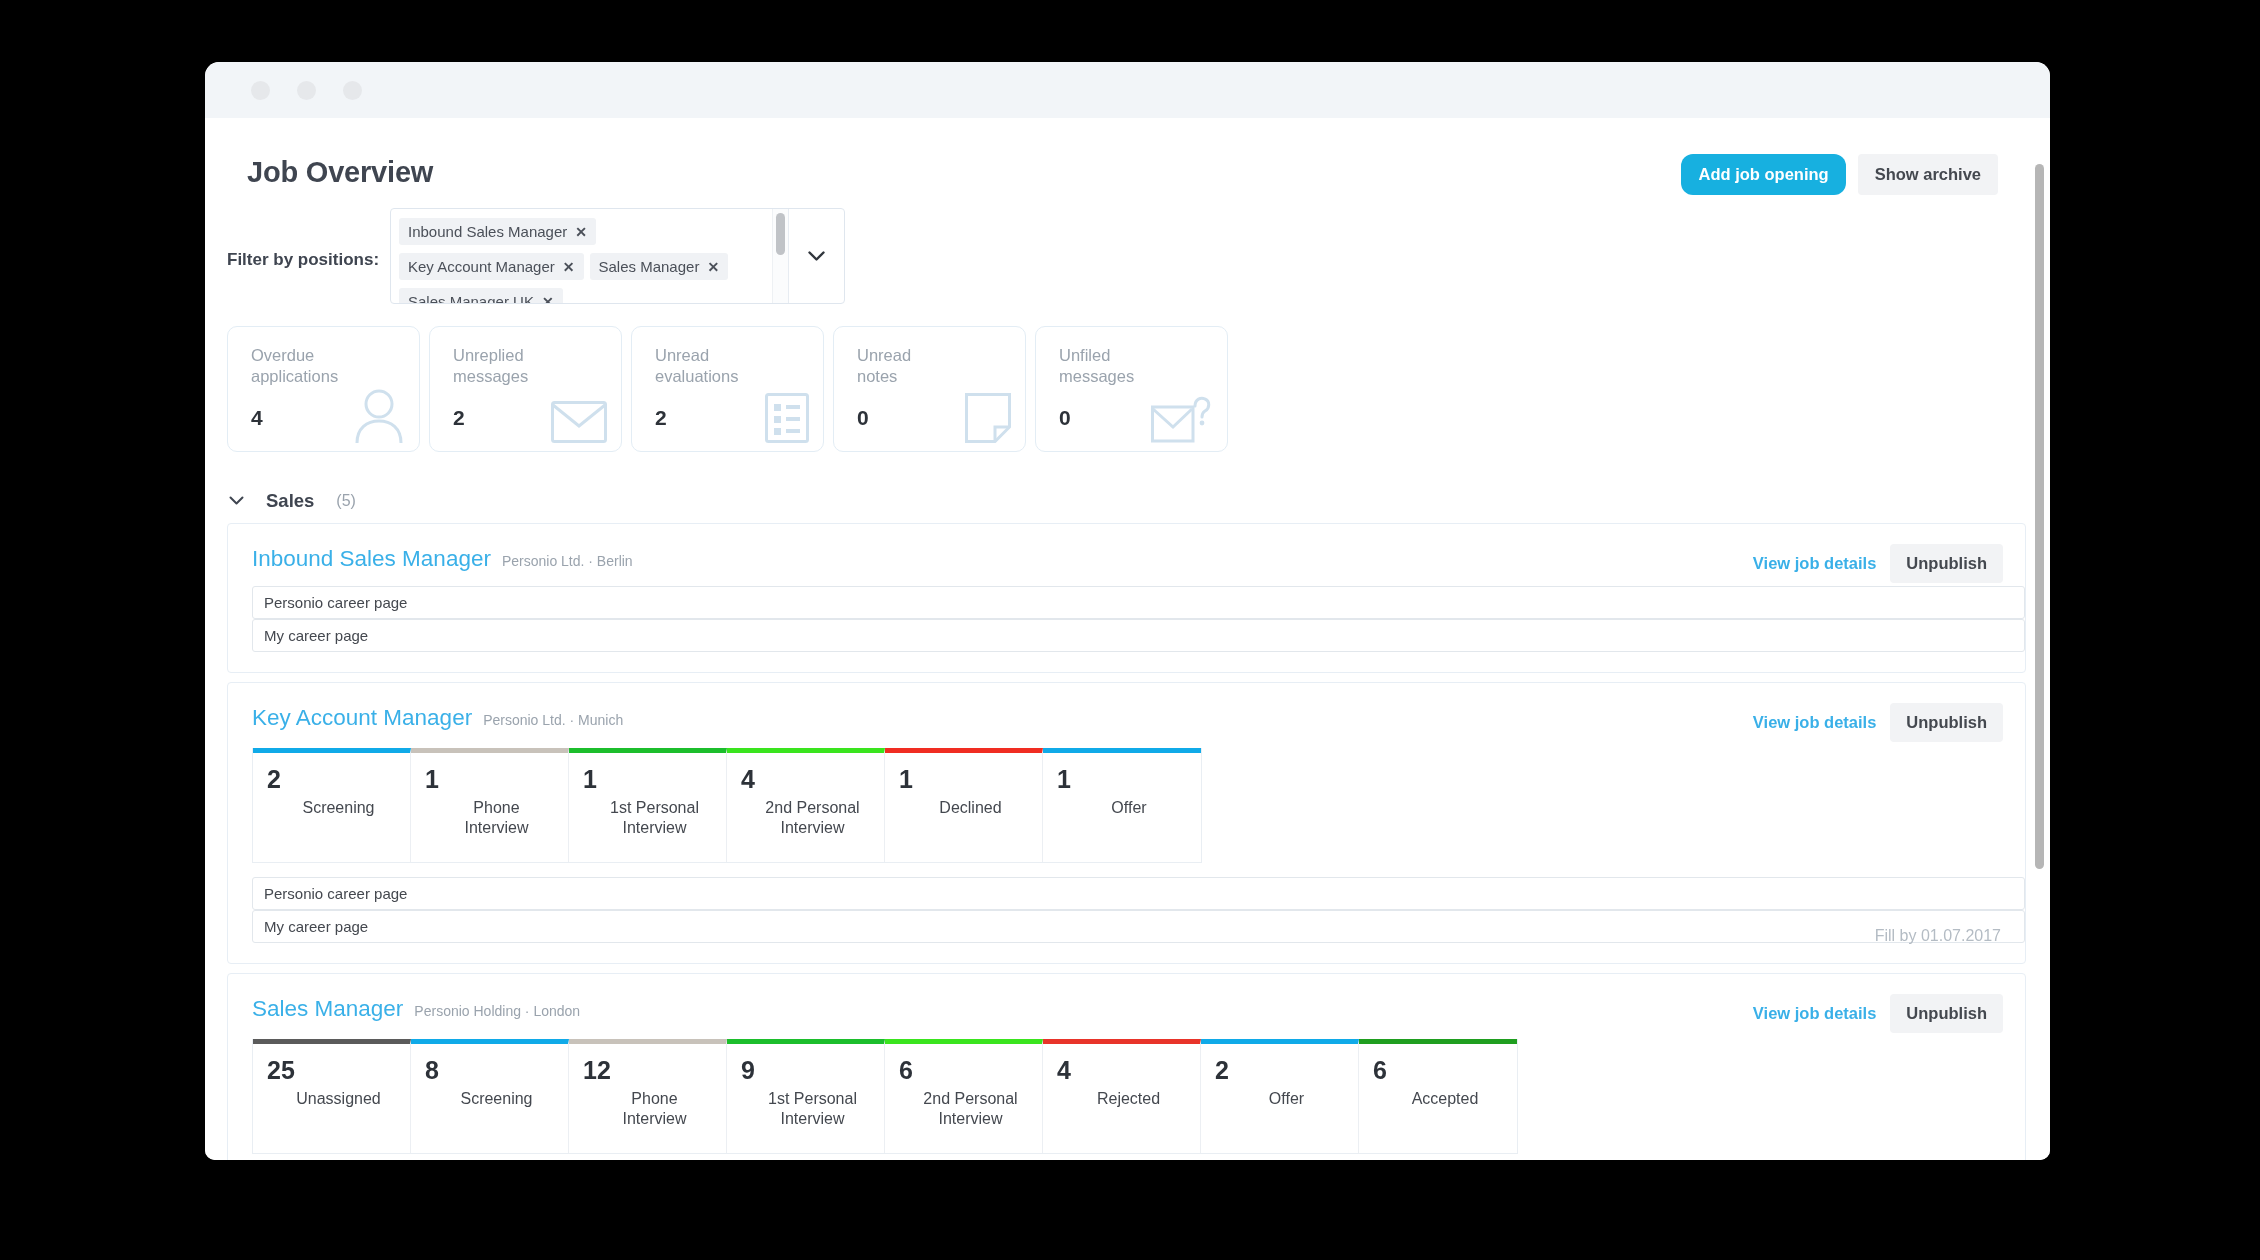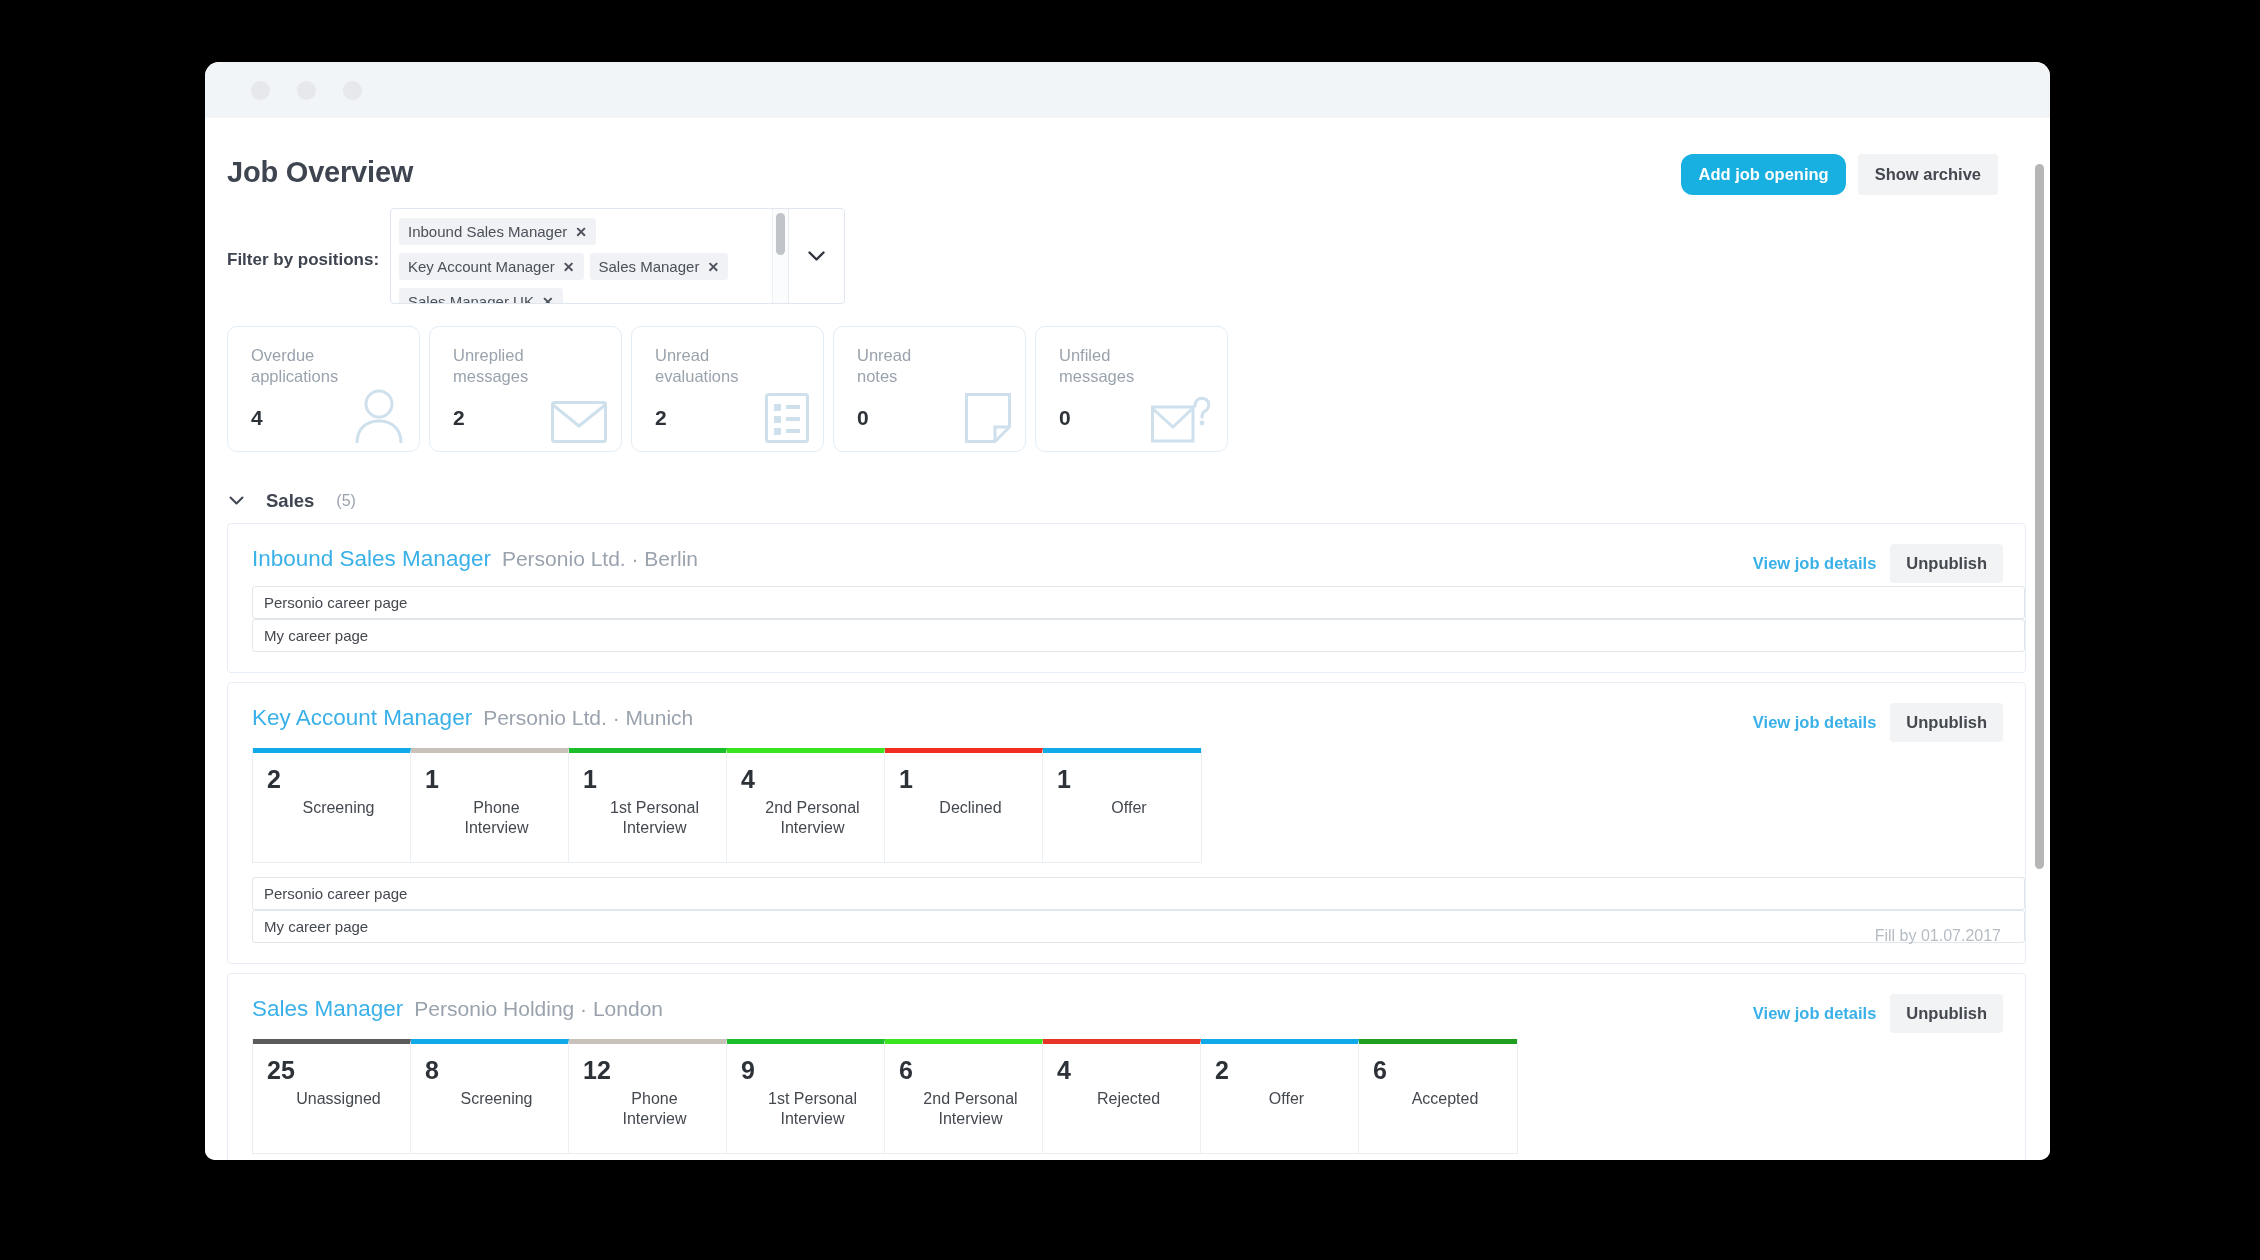--- a/index.html
+++ b/index.html
@@ -55,20 +55,21 @@
     left: 2px; top: 40px;
     width: 9px; height: 705px;
     background: #b6b6b6;
     border-radius: 5px;
   }
 
   
   #pageheader {
     position: relative;
     height: 84px;
+    margin-left: 20px;
   }
   #page-title {
     position: absolute;
     left: 22px; top: 38px;
     font-size: 29px; font-weight: bold;
     color: #3f4550;
     letter-spacing: -0.2px;
   }
   #header-actions {
     position: absolute;
@@ -213,21 +214,21 @@
     margin-bottom: 9px;
     position: relative;
     padding: 22px 0 20px 24px;
   }
   .job-head { display: flex; align-items: baseline; gap: 11px; }
   .job-title {
     font-size: 22.5px;
     color: #3ab0e8;
     cursor: pointer;
   }
-  .job-meta { font-size: 21px; color: #9aa3ad; }
+  .job-meta { font-size: 14px; color: #9aa3ad; }
   .job-actions {
     position: absolute;
     right: 22px; top: 20px;
     display: flex; align-items: center; gap: 14px;
   }
   .link-details {
     font-size: 16.5px; font-weight: bold;
     color: #3ab0e8;
     cursor: pointer;
   }

